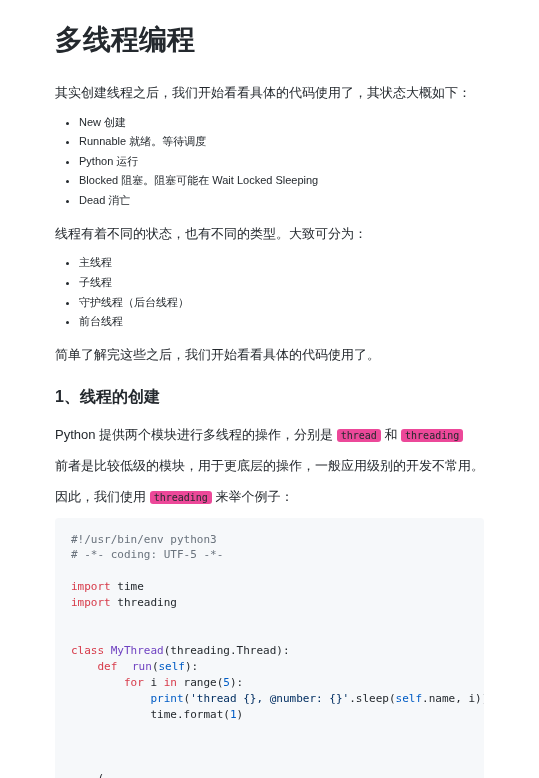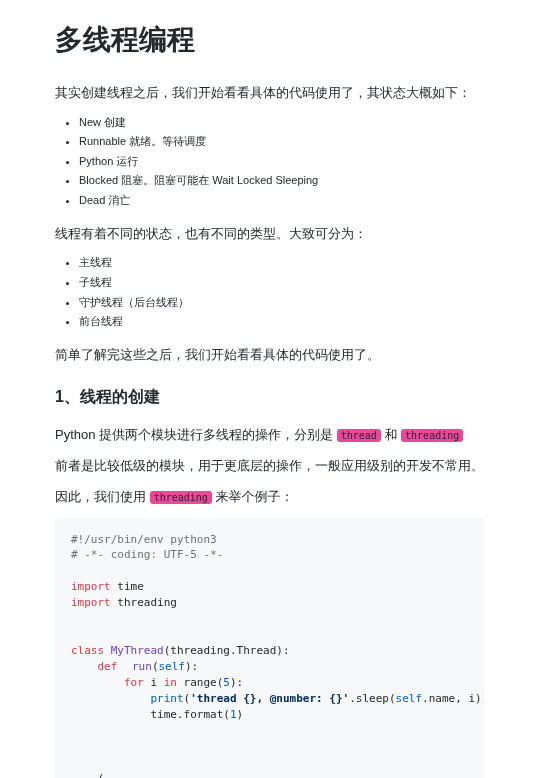--- a/index.html
+++ b/index.html
@@ -45,21 +45,21 @@
       font-size: 11px;
       line-height: 1.45;
       margin-top: 8px;
     }
     .c-comment { color: #6a737d; }
     .c-keyword { color: #d73a49; }
     .c-classname { color: #6f42c1; }
     .c-funcname { color: #6f42c1; margin-left: 8px; }
     .c-self { color: #005cc5; }
     .c-num { color: #005cc5; }
-    .c-string { color: #032f62; font-weight: bold; }
+    .c-string { color: #032f62; }
     .c-builtin { color: #005cc5; }
   </style>
 </head>
 <body>
 
 <h1>多线程编程</h1>
 
 <p>其实创建线程之后，我们开始看看具体的代码使用了，其状态大概如下：</p>
 
 <ul>

